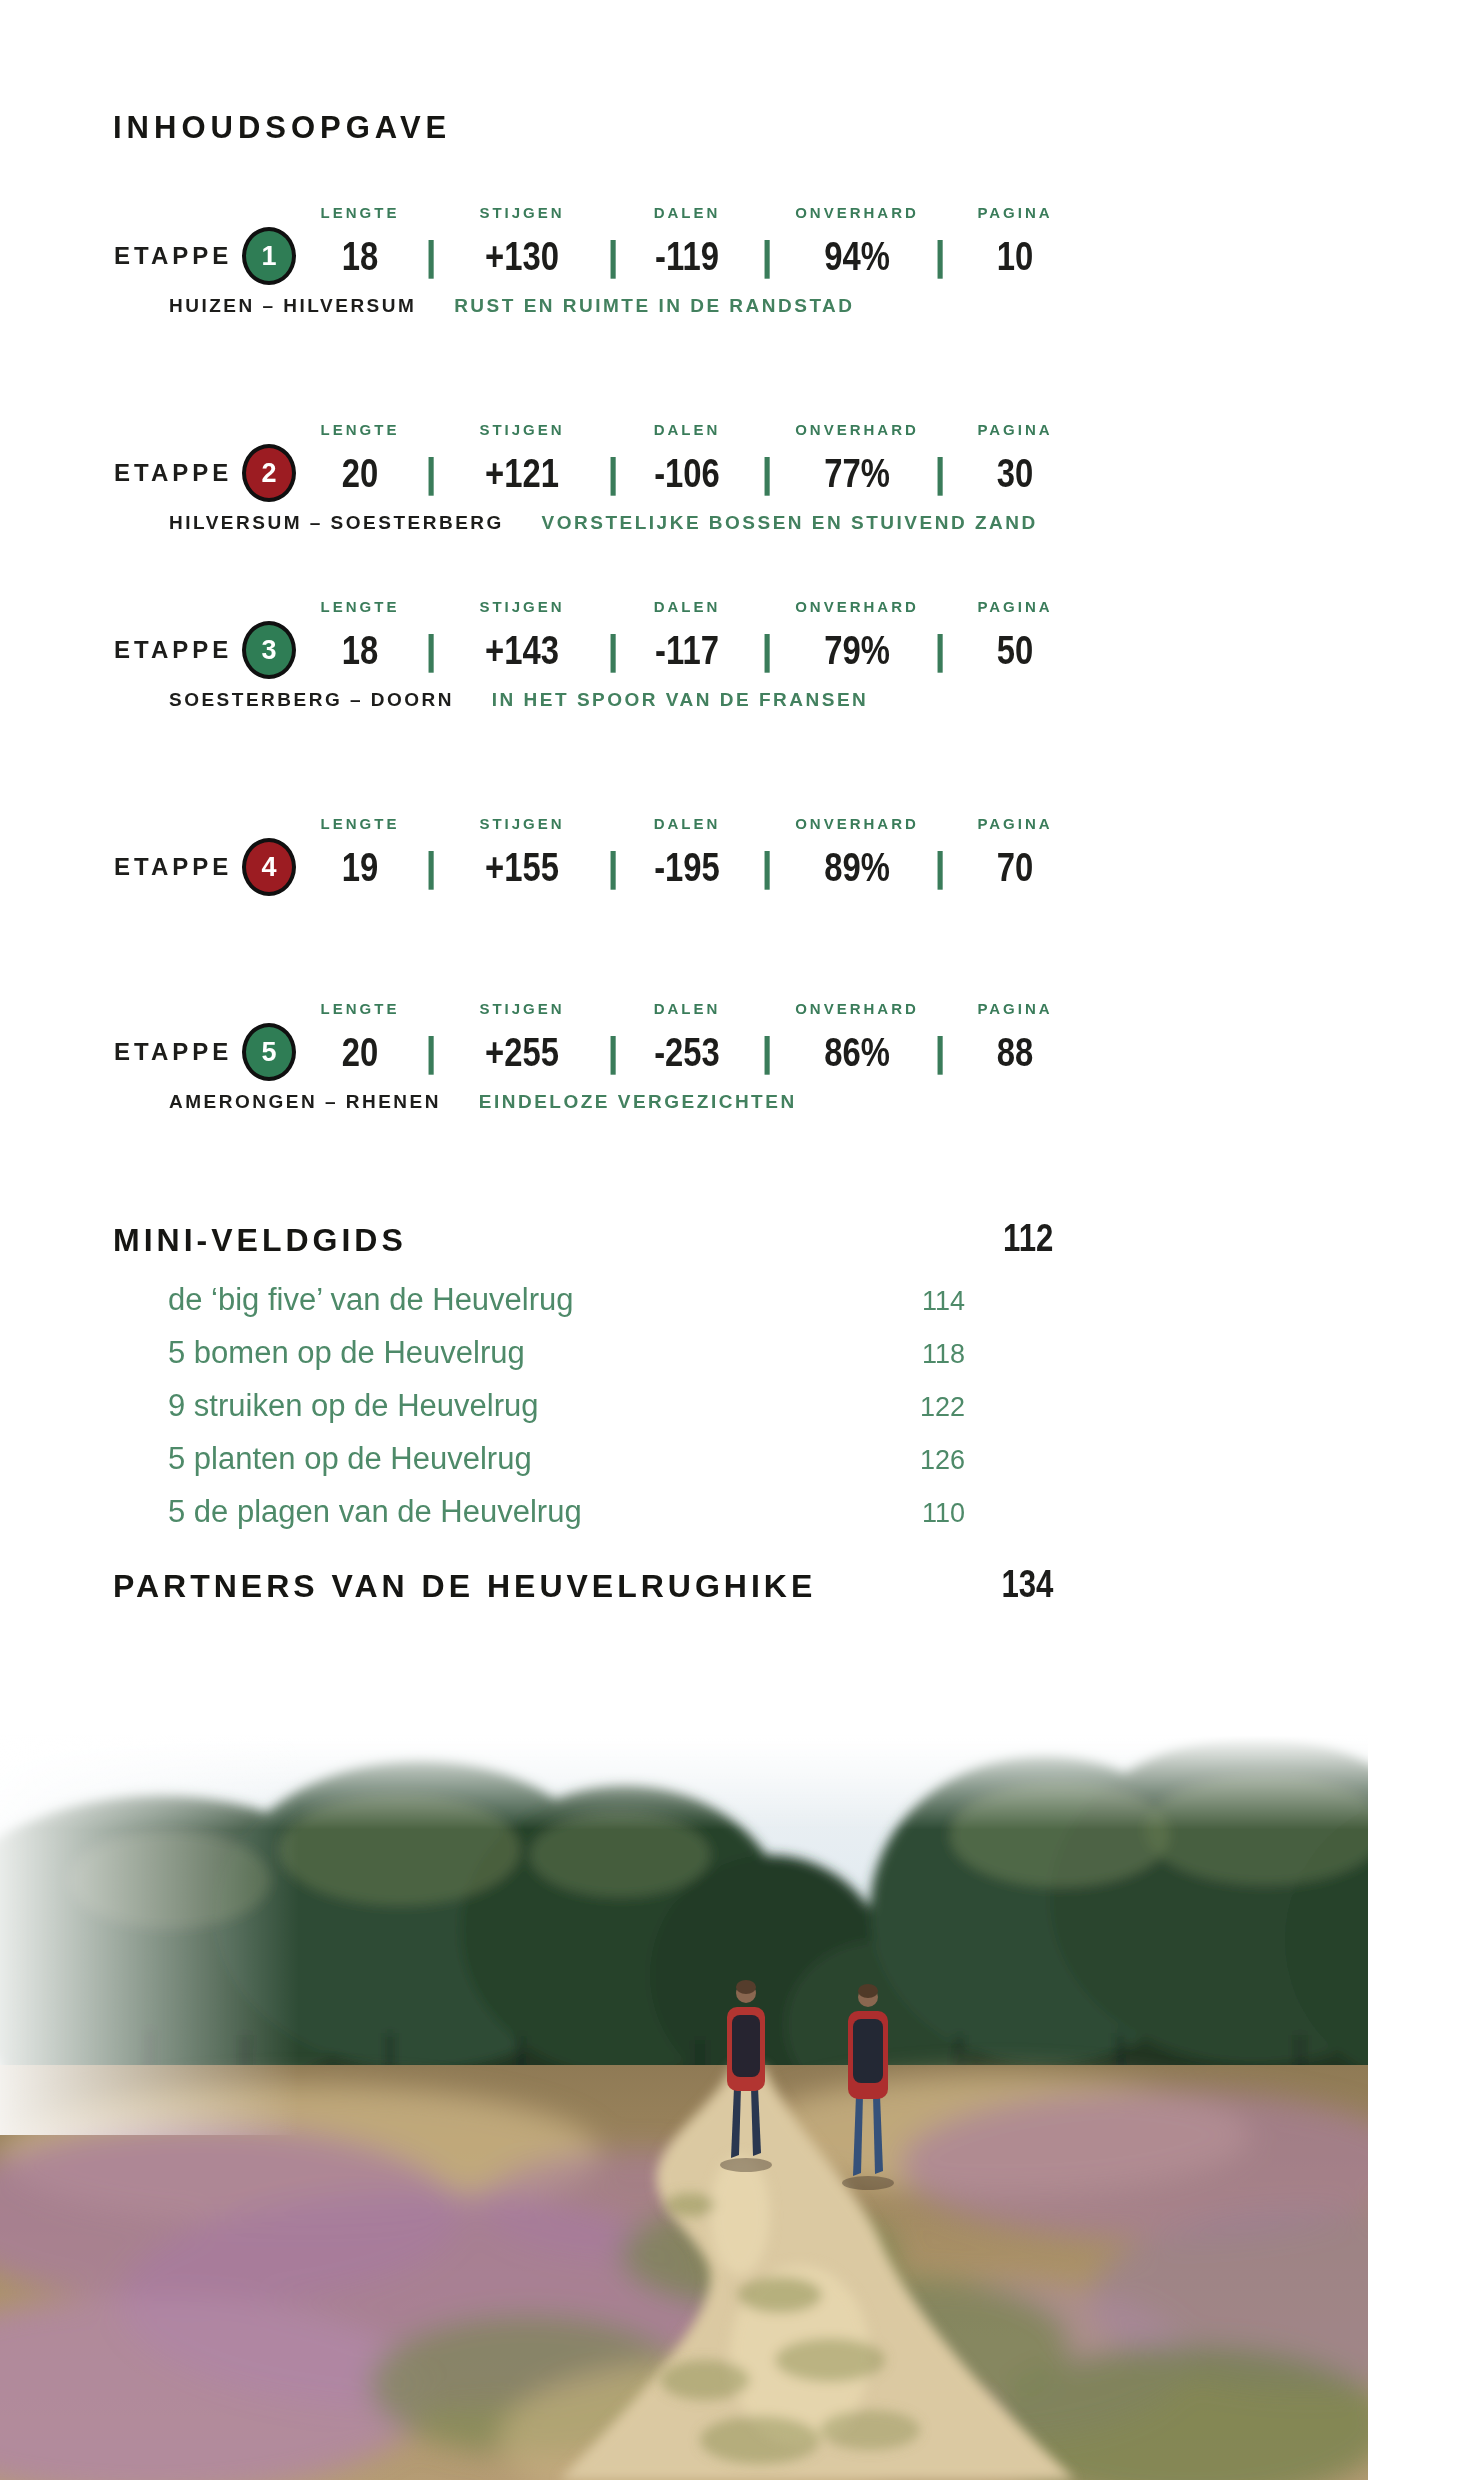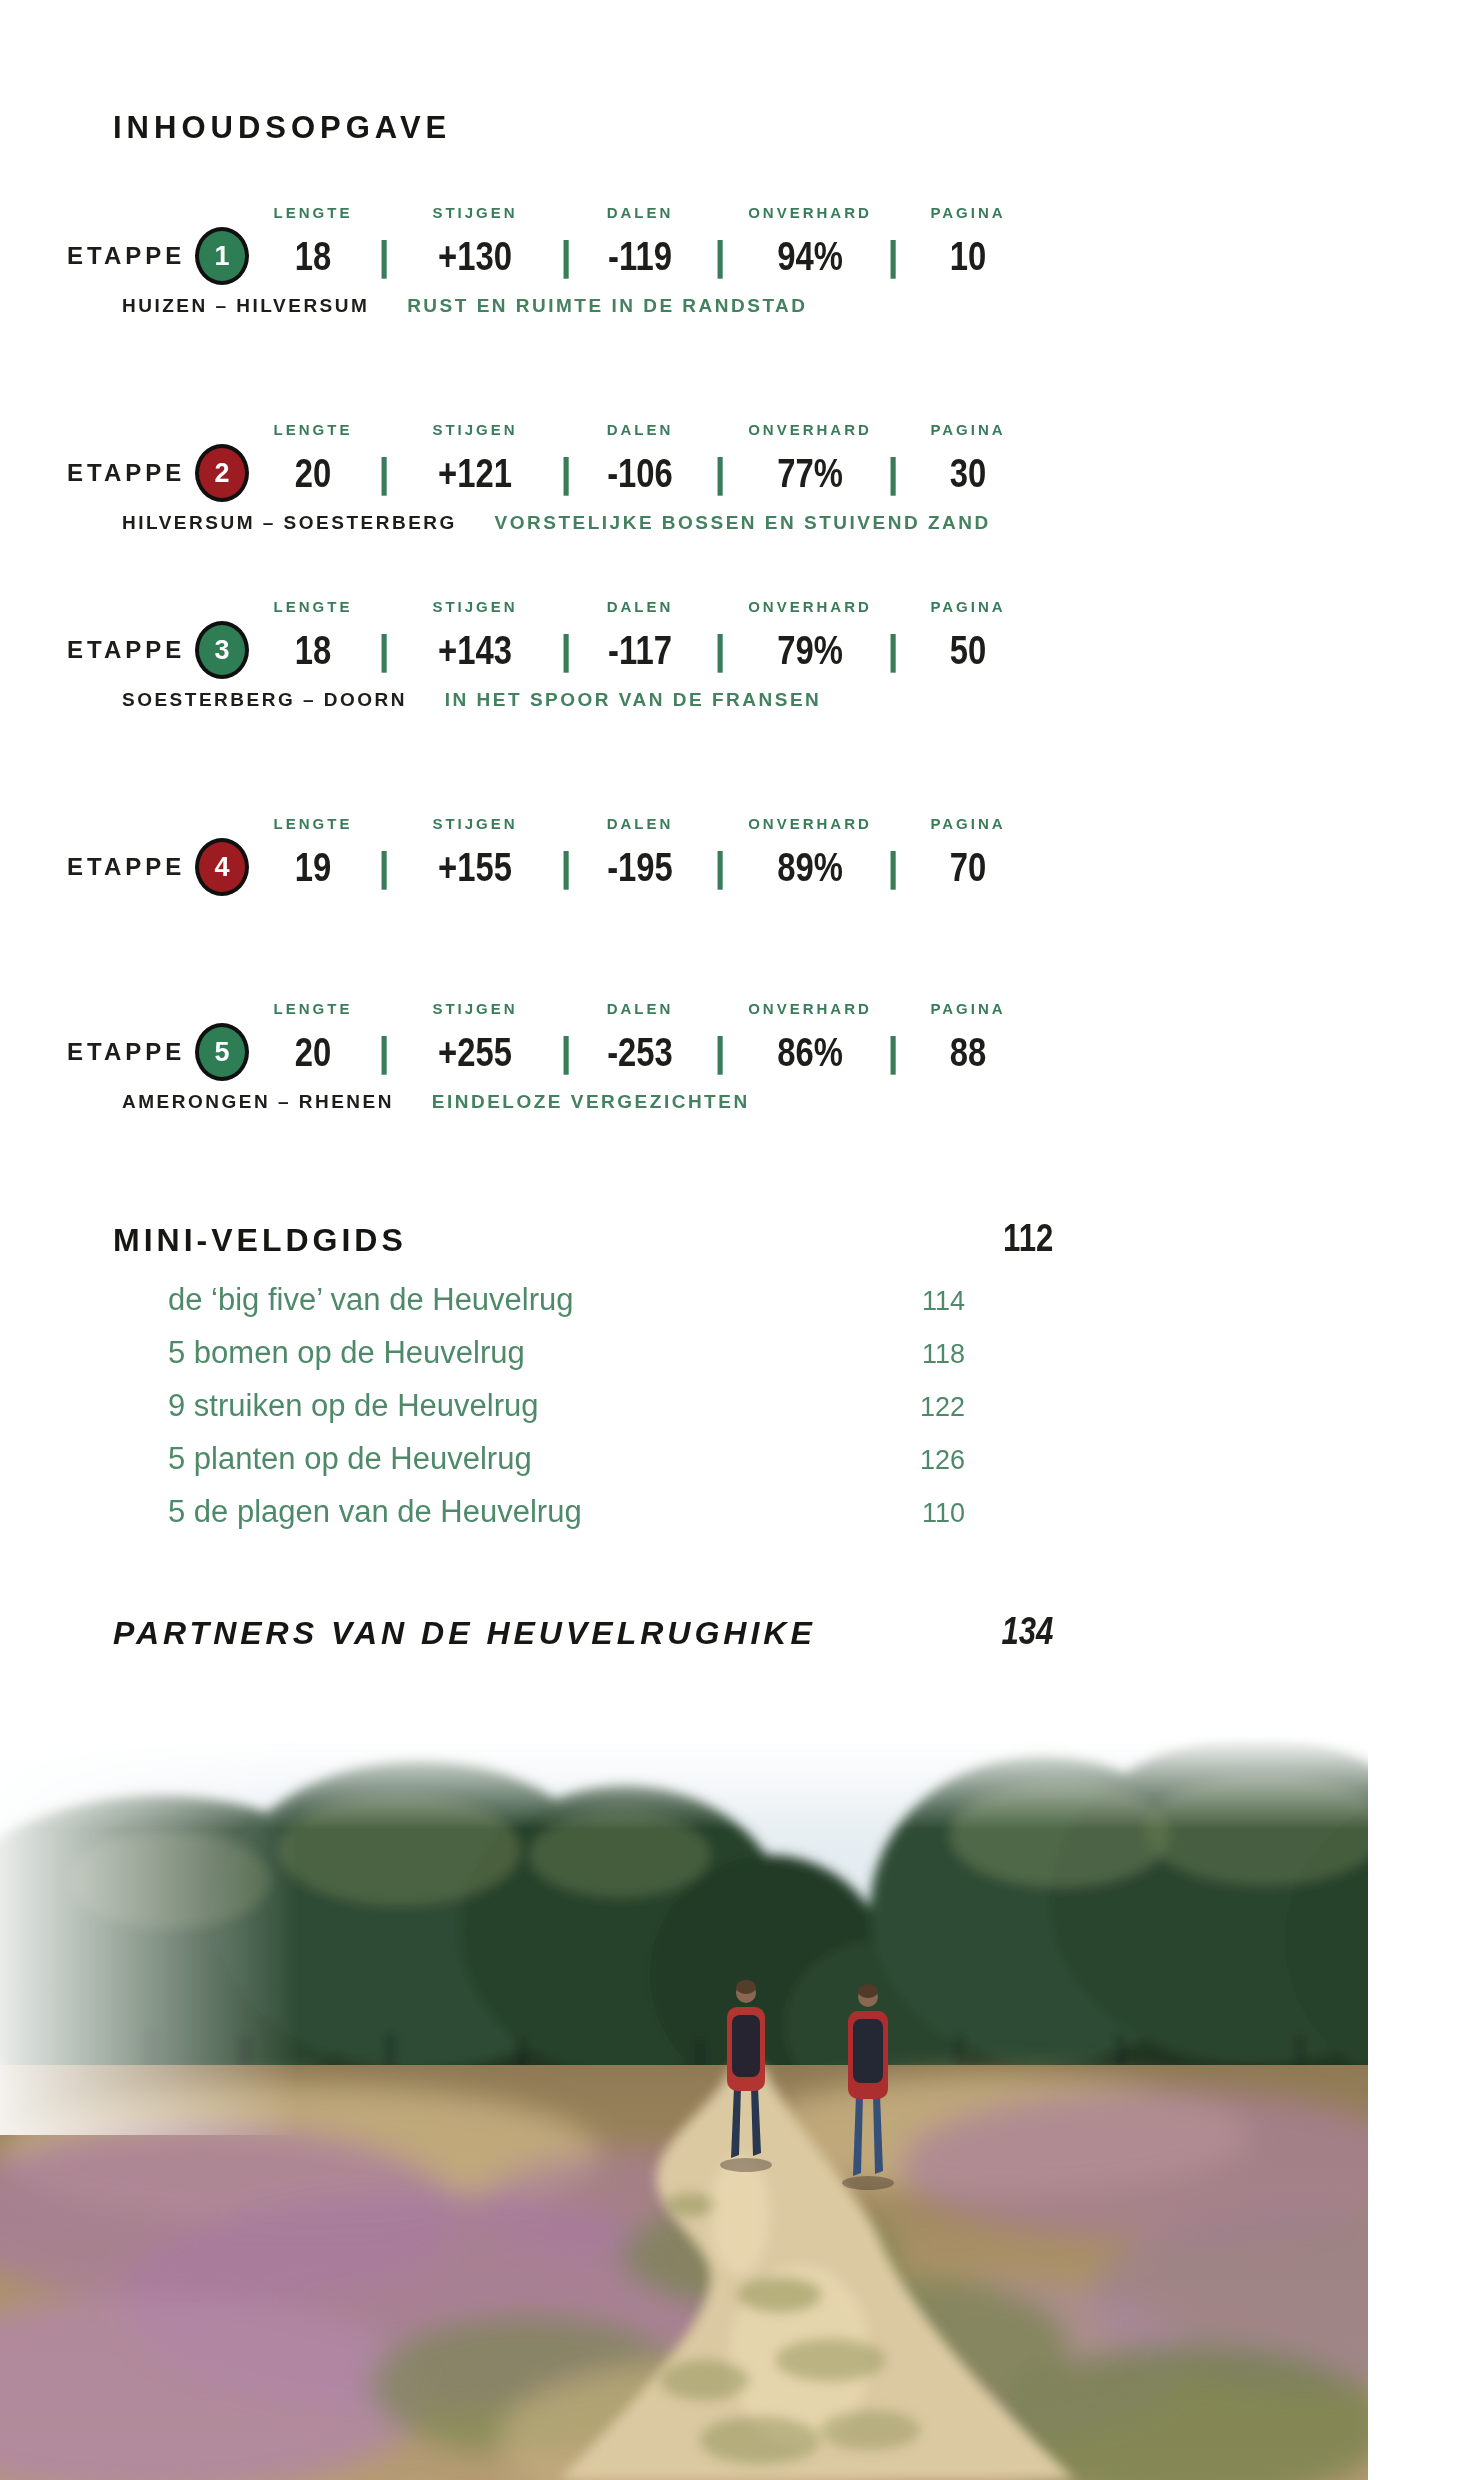--- a/index.html
+++ b/index.html
@@ -4,21 +4,21 @@
 <style>
   html,body{margin:0;padding:0;background:#ffffff;}
   .page{position:relative;width:1368px;height:2480px;background:#ffffff;overflow:hidden;
         font-family:"Liberation Sans",sans-serif;color:#1d1d1b;}
 
   
   .title{margin:110px 0 0 113px;font-size:31px;font-weight:bold;letter-spacing:5px;color:#161613;}
 
   
   .stages{margin-top:58px;}
-  .stage{margin-left:67px;margin-bottom:104px;}
+  .stage{margin-left:114px;margin-bottom:104px;}
   .stage:nth-child(2){margin-bottom:64px;}
   .stage-grid{display:grid;align-items:center;
     grid-template-columns:128px 62px 112px 30px 152px 30px 118px 42px 138px 28px 122px;}
   .hdr{grid-row:1;font-size:15px;font-weight:bold;letter-spacing:3px;color:#3a7c5a;
        text-align:center;padding-bottom:6px;}
   .h3{grid-column:3}.h5{grid-column:5}.h7{grid-column:7}.h9{grid-column:9}.h11{grid-column:11}
   .etappe{grid-row:2;grid-column:1;font-size:24px;font-weight:bold;letter-spacing:4px;color:#1d1d1b;}
   .circle{grid-row:2;grid-column:2;width:46px;height:50px;border:4px solid #101010;border-radius:50%;
           display:flex;align-items:center;justify-content:center;justify-self:start;
           color:#ffffff;font-size:27px;font-weight:bold;}
@@ -36,21 +36,21 @@
   
   .mini{margin:100px 0 0 113px;width:962px;}
   .mini-head,.partners{display:flex;align-items:baseline;}
   .sec-label{font-size:32px;font-weight:bold;letter-spacing:4px;color:#161613;}
   .sec-page{margin-left:auto;margin-right:22px;font-size:38px;font-weight:bold;color:#1d1d1b;
             display:inline-block;transform:scaleX(.82);transform-origin:right;}
   .mini-items{margin-top:14px;}
   .mini-item{display:flex;align-items:baseline;line-height:52px;}
   .mini-item .label{margin-left:55px;font-size:31px;color:#4e8a69;}
   .mini-item .pg{margin-left:auto;margin-right:110px;font-size:27px;color:#4e8a69;}
-  .partners{margin:71px 0 0 113px;width:962px;font-style:italic;}
+  .partners{margin:24px 0 0 113px;width:962px;}
 
   
   .photo{position:absolute;left:0;top:1735px;width:1476px;height:745px;}
   .photo svg{display:block;width:100%;height:100%;}
 </style>
 </head>
 <body>
 
 <div class="page">
 

